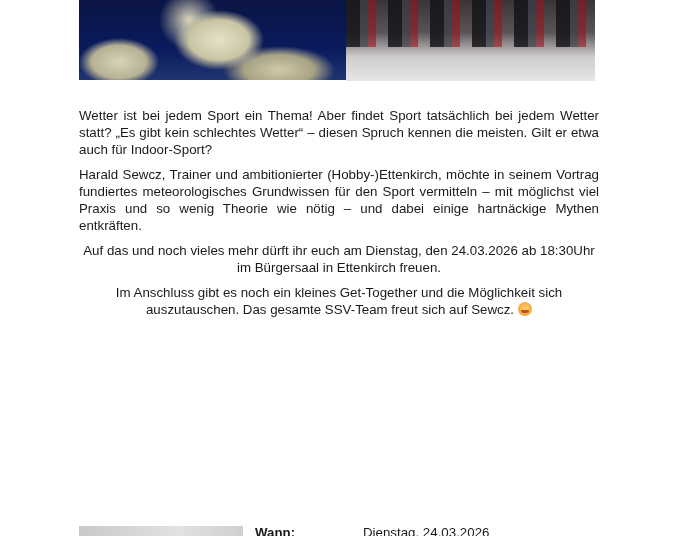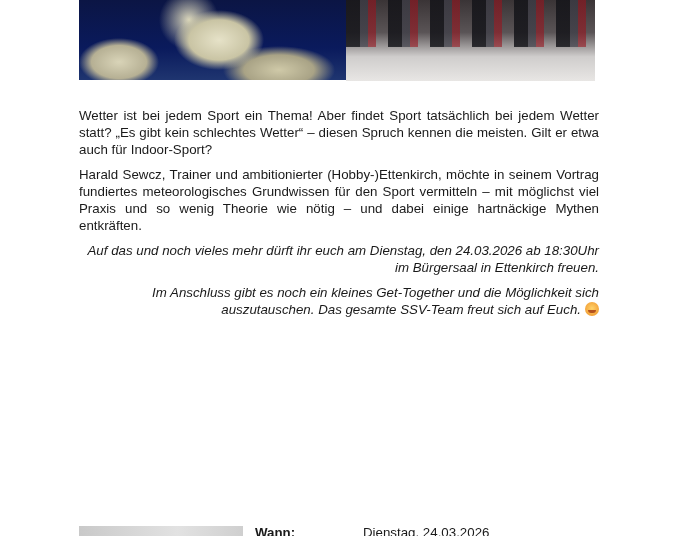--- a/index.html
+++ b/index.html
@@ -12,37 +12,37 @@
       radial-gradient(ellipse 70px 30px at 200px 70px, #cfc9a8 0%, #a9a386 50%, rgba(0,0,0,0) 80%),
       radial-gradient(ellipse 40px 40px at 110px 20px, #dcd8bc 0%, rgba(0,0,0,0) 75%),
       linear-gradient(180deg, #0b1544 0%, #0a1a5c 60%, #1f3570 100%); }
   .img-runners { position:absolute; left:267px; top:0; width:249px; height:81px;
     background:
       repeating-linear-gradient(90deg, rgba(20,20,25,0.85) 0 14px, rgba(60,60,70,0.7) 14px 22px, rgba(150,20,30,0.6) 22px 30px, rgba(0,0,0,0) 30px 42px),
       linear-gradient(180deg, #3a3436 0%, #5a5456 40%, #cfcdcc 70%, #e8e6e4 100%);
     background-size: 100% 58%, 100% 100%; background-repeat:no-repeat; }
   .body-text { position:absolute; left:79px; top:107px; width:520px; font-size:13.3px; line-height:17px; }
   .body-text p { margin:0 0 8px 0; text-align:justify; }
-  .body-text p.left { text-align:right;font-style:italic; }
+  .body-text p.left { text-align:center; }
   .emoji { display:inline-block; width:14px; height:14px; border-radius:50%; background:radial-gradient(circle at 50% 45%, #ffd36b 0%, #f3a33a 70%, #e8862a 100%); vertical-align:-2px; margin-left:4px; position:relative; }
   .emoji::after { content:""; position:absolute; left:3px; top:8px; width:8px; height:3px; border-radius:0 0 6px 6px; background:#b5521e; }
   .bottom-photo { position:absolute; left:79px; top:526px; width:164px; height:10px; background:linear-gradient(90deg,#c9c9c9,#e2e2e2 60%,#cfcfcf); }
   .info-label { position:absolute; left:255px; top:525px; font-size:13.3px; font-weight:bold; }
   .info-value { position:absolute; left:363px; top:525px; font-size:13.3px; }
 </style>
 </head>
 <body>
 
 <div class="img-row">
   <div class="img-cloud"></div>
   <div class="img-runners"></div>
 </div>
 
 <div class="body-text">
   <p>Wetter ist bei jedem Sport ein Thema! Aber findet Sport tatsächlich bei jedem Wetter statt? „Es gibt kein schlechtes Wetter“ – diesen Spruch kennen die meisten. Gilt er etwa auch für Indoor-Sport?</p>
   <p>Harald Sewcz, Trainer und ambitionierter (Hobby-)Ettenkirch, möchte in seinem Vortrag fundiertes meteorologisches Grundwissen für den Sport vermitteln – mit möglichst viel Praxis und so wenig Theorie wie nötig – und dabei einige hartnäckige Mythen entkräften.</p>
   <p class="left">Auf das und noch vieles mehr dürft ihr euch am Dienstag, den 24.03.2026 ab 18:30Uhr im Bürgersaal in Ettenkirch freuen.</p>
-  <p class="left"><span>Im Anschluss gibt es noch ein kleines Get-Together und die Möglichkeit sich auszutauschen. Das gesamte SSV-Team freut sich auf Euch.</span><span class="emoji"></span></p>
+  <p class="left"><span>Im Anschluss gibt es noch ein kleines Get-Together und die Möglichkeit sich auszutauschen. Das gesamte SSV-Team freut sich auf Sewcz.</span><span class="emoji"></span></p>
 </div>
 
 <div class="bottom-photo"></div>
 <div class="info-label">Wann:</div>
 <div class="info-value">Dienstag, 24.03.2026</div>
 
 </body></html>

